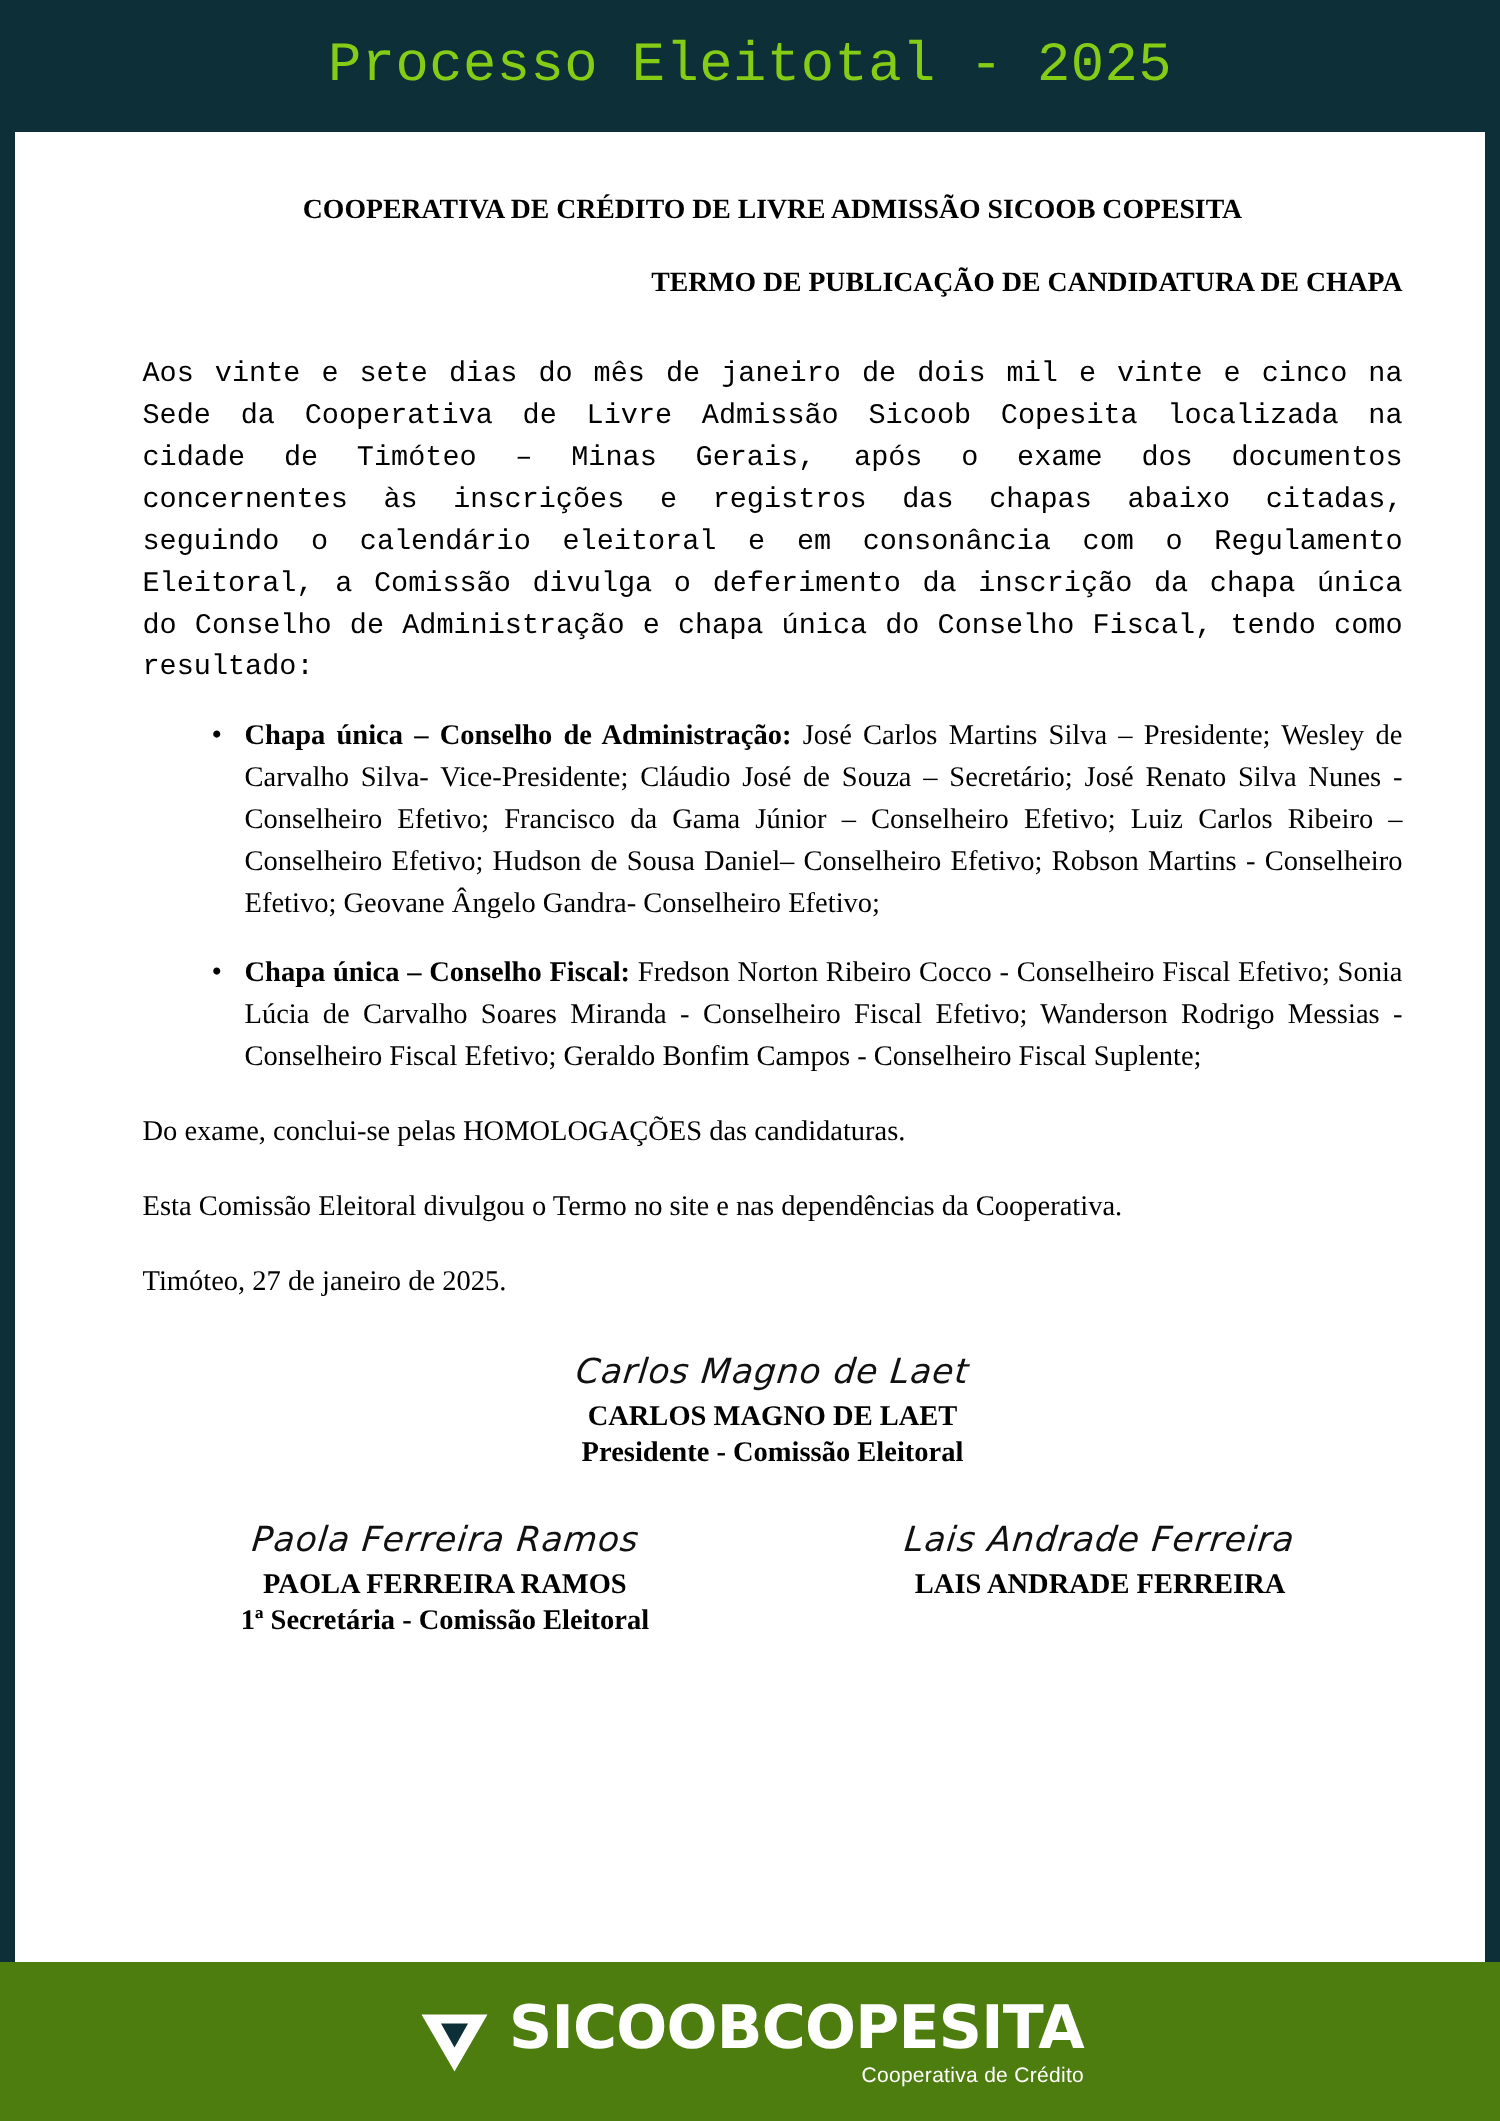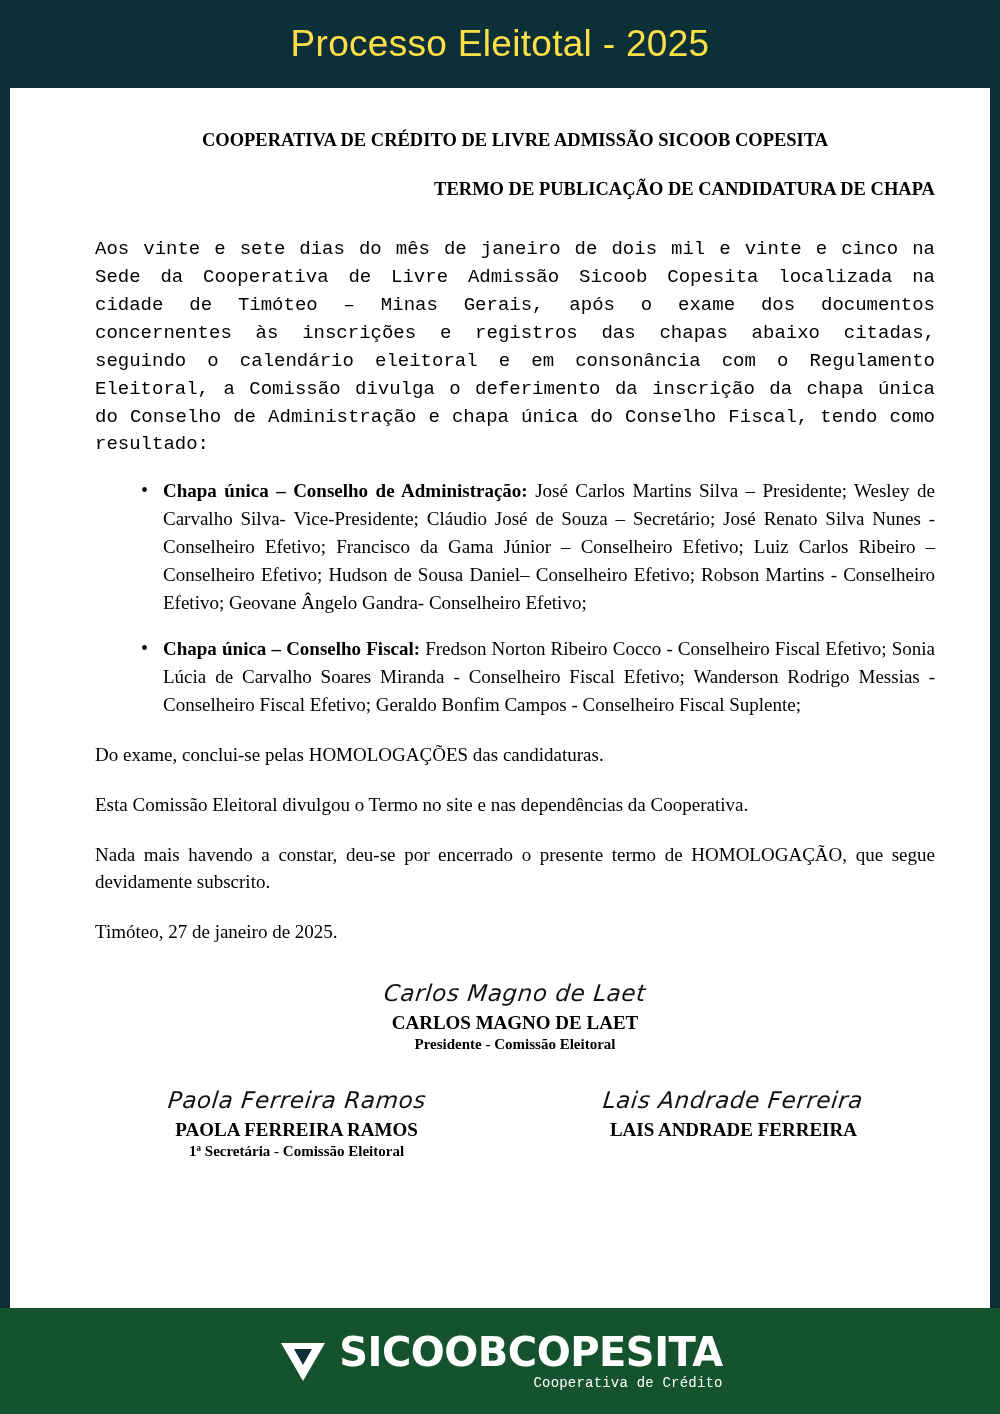--- a/index.html
+++ b/index.html
@@ -22,24 +22,24 @@
     left: 0;
     top: 0;
     width: 1000px;
     height: 88px;
     background: #0d3038;
     display: flex;
     align-items: center;
     justify-content: center;
   }
   .header-title {
-    font-family: Liberation Sans, sans-serif;
+    font-family: Liberation Mono, monospace;
     font-size: 37px;
     font-weight: 400;
-    color: #fde047;
+    color: #84cc16;
     letter-spacing: 0.3px;
   }
 
   
   .rail {
     position: absolute;
     top: 88px;
     width: 10px;
     height: 1220px;
     background: #0d3038;
@@ -117,42 +117,42 @@
     transform: skewX(-6deg);
     display: inline-block;
   }
   .sig-name {
     font-weight: bold;
     font-size: 19px;
     margin-top: 6px;
   }
   .sig-role {
     font-weight: bold;
-    font-size: 15px;
+    font-size: 19px;
     margin-top: 2px;
   }
 
   .sig-row {
     display: flex;
     justify-content: space-between;
     margin-top: 34px;
   }
   .sig-col {
     width: 48%;
     text-align: center;
   }
 
   
   .footer-band {
     position: absolute;
     left: 0;
     bottom: 0;
     width: 1000px;
     height: 106px;
-    background: #14532d;
+    background: #4d7c0f;
     display: flex;
     align-items: center;
     justify-content: center;
   }
   .logo-wrap {
     display: flex;
     align-items: center;
     gap: 10px;
   }
   .logo-mark {
@@ -165,21 +165,21 @@
     line-height: 1;
   }
   .logo-word {
     font-family: "DejaVu Sans", sans-serif;
     font-weight: bold;
     font-size: 40px;
     color: #ffffff;
     letter-spacing: -0.5px;
   }
   .logo-sub {
-    font-family: Liberation Mono, monospace;
+    font-family: Liberation Sans, sans-serif;
     font-size: 14px;
     color: #ffffff;
     text-align: right;
     margin-top: 4px;
     letter-spacing: 0.2px;
   }
 </style>
 </head>
 <body>
 
@@ -207,21 +207,20 @@
       <b>Chapa única – Conselho de Administração:</b><span>  José Carlos Martins Silva – Presidente; Wesley de Carvalho Silva- Vice-Presidente; Cláudio José de Souza – Secretário; José Renato Silva Nunes - Conselheiro Efetivo; Francisco da Gama Júnior – Conselheiro Efetivo; Luiz Carlos Ribeiro – Conselheiro Efetivo; Hudson de Sousa Daniel– Conselheiro Efetivo; Robson Martins - Conselheiro Efetivo;          Geovane Ângelo Gandra- Conselheiro Efetivo;</span>
     </li>
     <li>
       <span class="bullet">•</span>
       <b>Chapa única – Conselho Fiscal:</b><span> Fredson Norton Ribeiro Cocco - Conselheiro Fiscal Efetivo; Sonia Lúcia de Carvalho Soares Miranda - Conselheiro Fiscal Efetivo; Wanderson Rodrigo Messias - Conselheiro Fiscal Efetivo; Geraldo Bonfim Campos - Conselheiro Fiscal Suplente;</span>
     </li>
   </ul>
 
   <p class="body-text">Do exame, conclui-se pelas HOMOLOGAÇÕES das candidaturas.</p>
   <p class="body-text">Esta Comissão Eleitoral divulgou o Termo no site e nas dependências da Cooperativa.</p>
-  <p class="body-text">Nada mais havendo a constar, deu-se por encerrado o presente termo de HOMOLOGAÇÃO, que segue devidamente subscrito.</p>
   <p class="body-text">Timóteo, 27 de janeiro de 2025.</p>
 
   <div class="sig-center">
     <div class="sig-script">Carlos Magno de Laet</div>
     <div class="sig-name">CARLOS MAGNO DE LAET</div>
     <div class="sig-role">Presidente - Comissão Eleitoral</div>
   </div>
 
   <div class="sig-row">
     <div class="sig-col">

